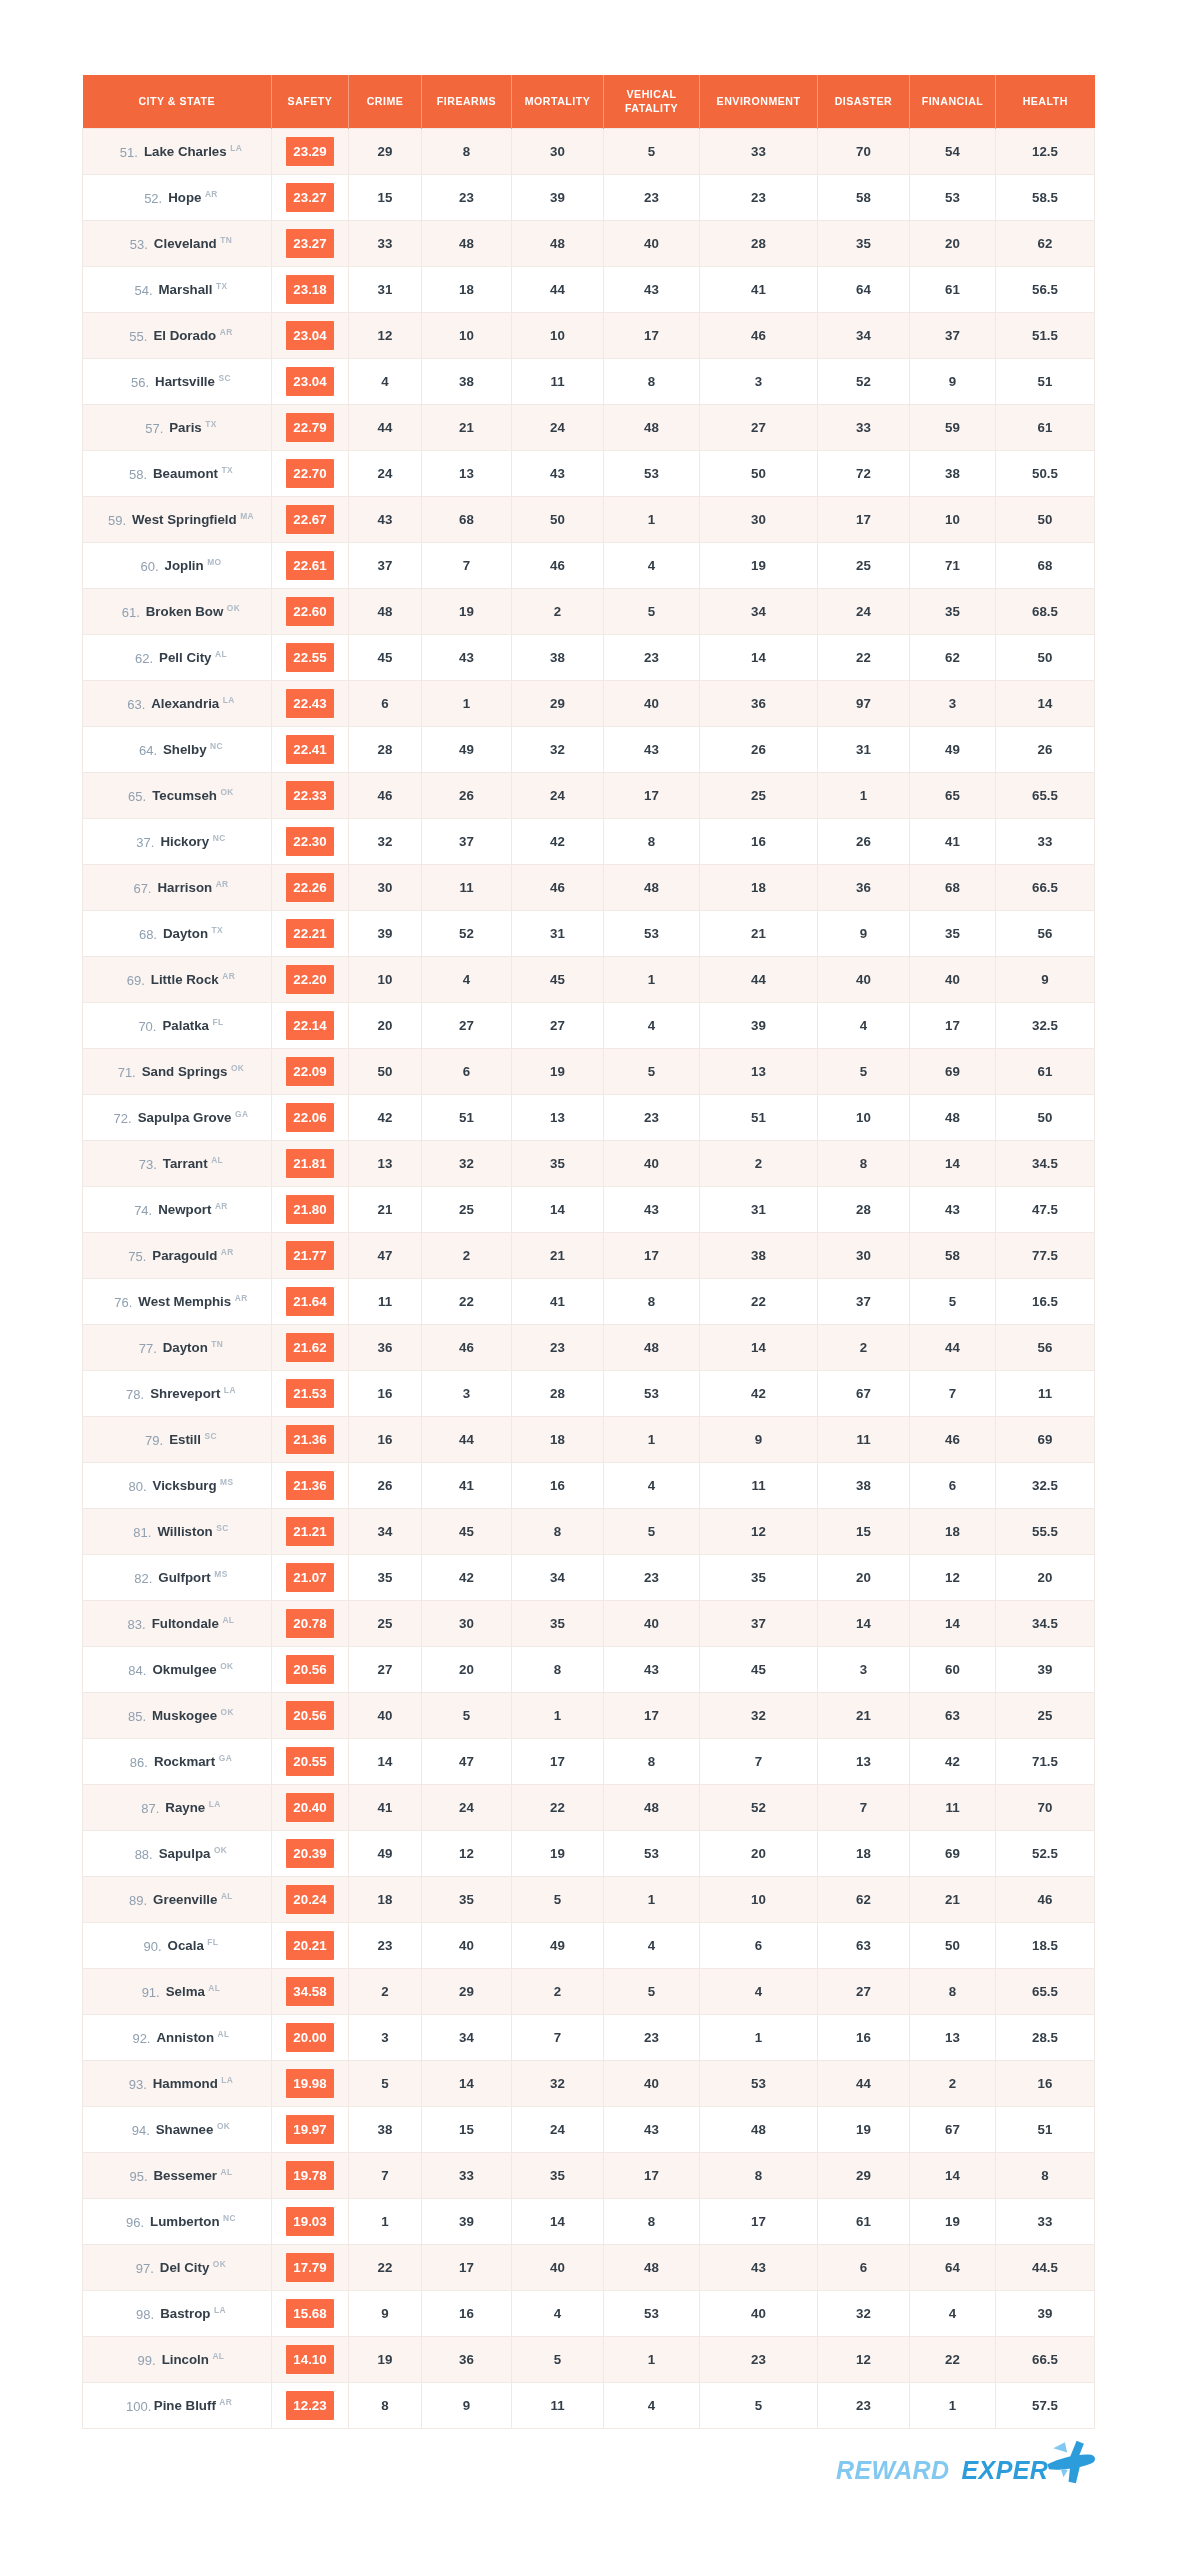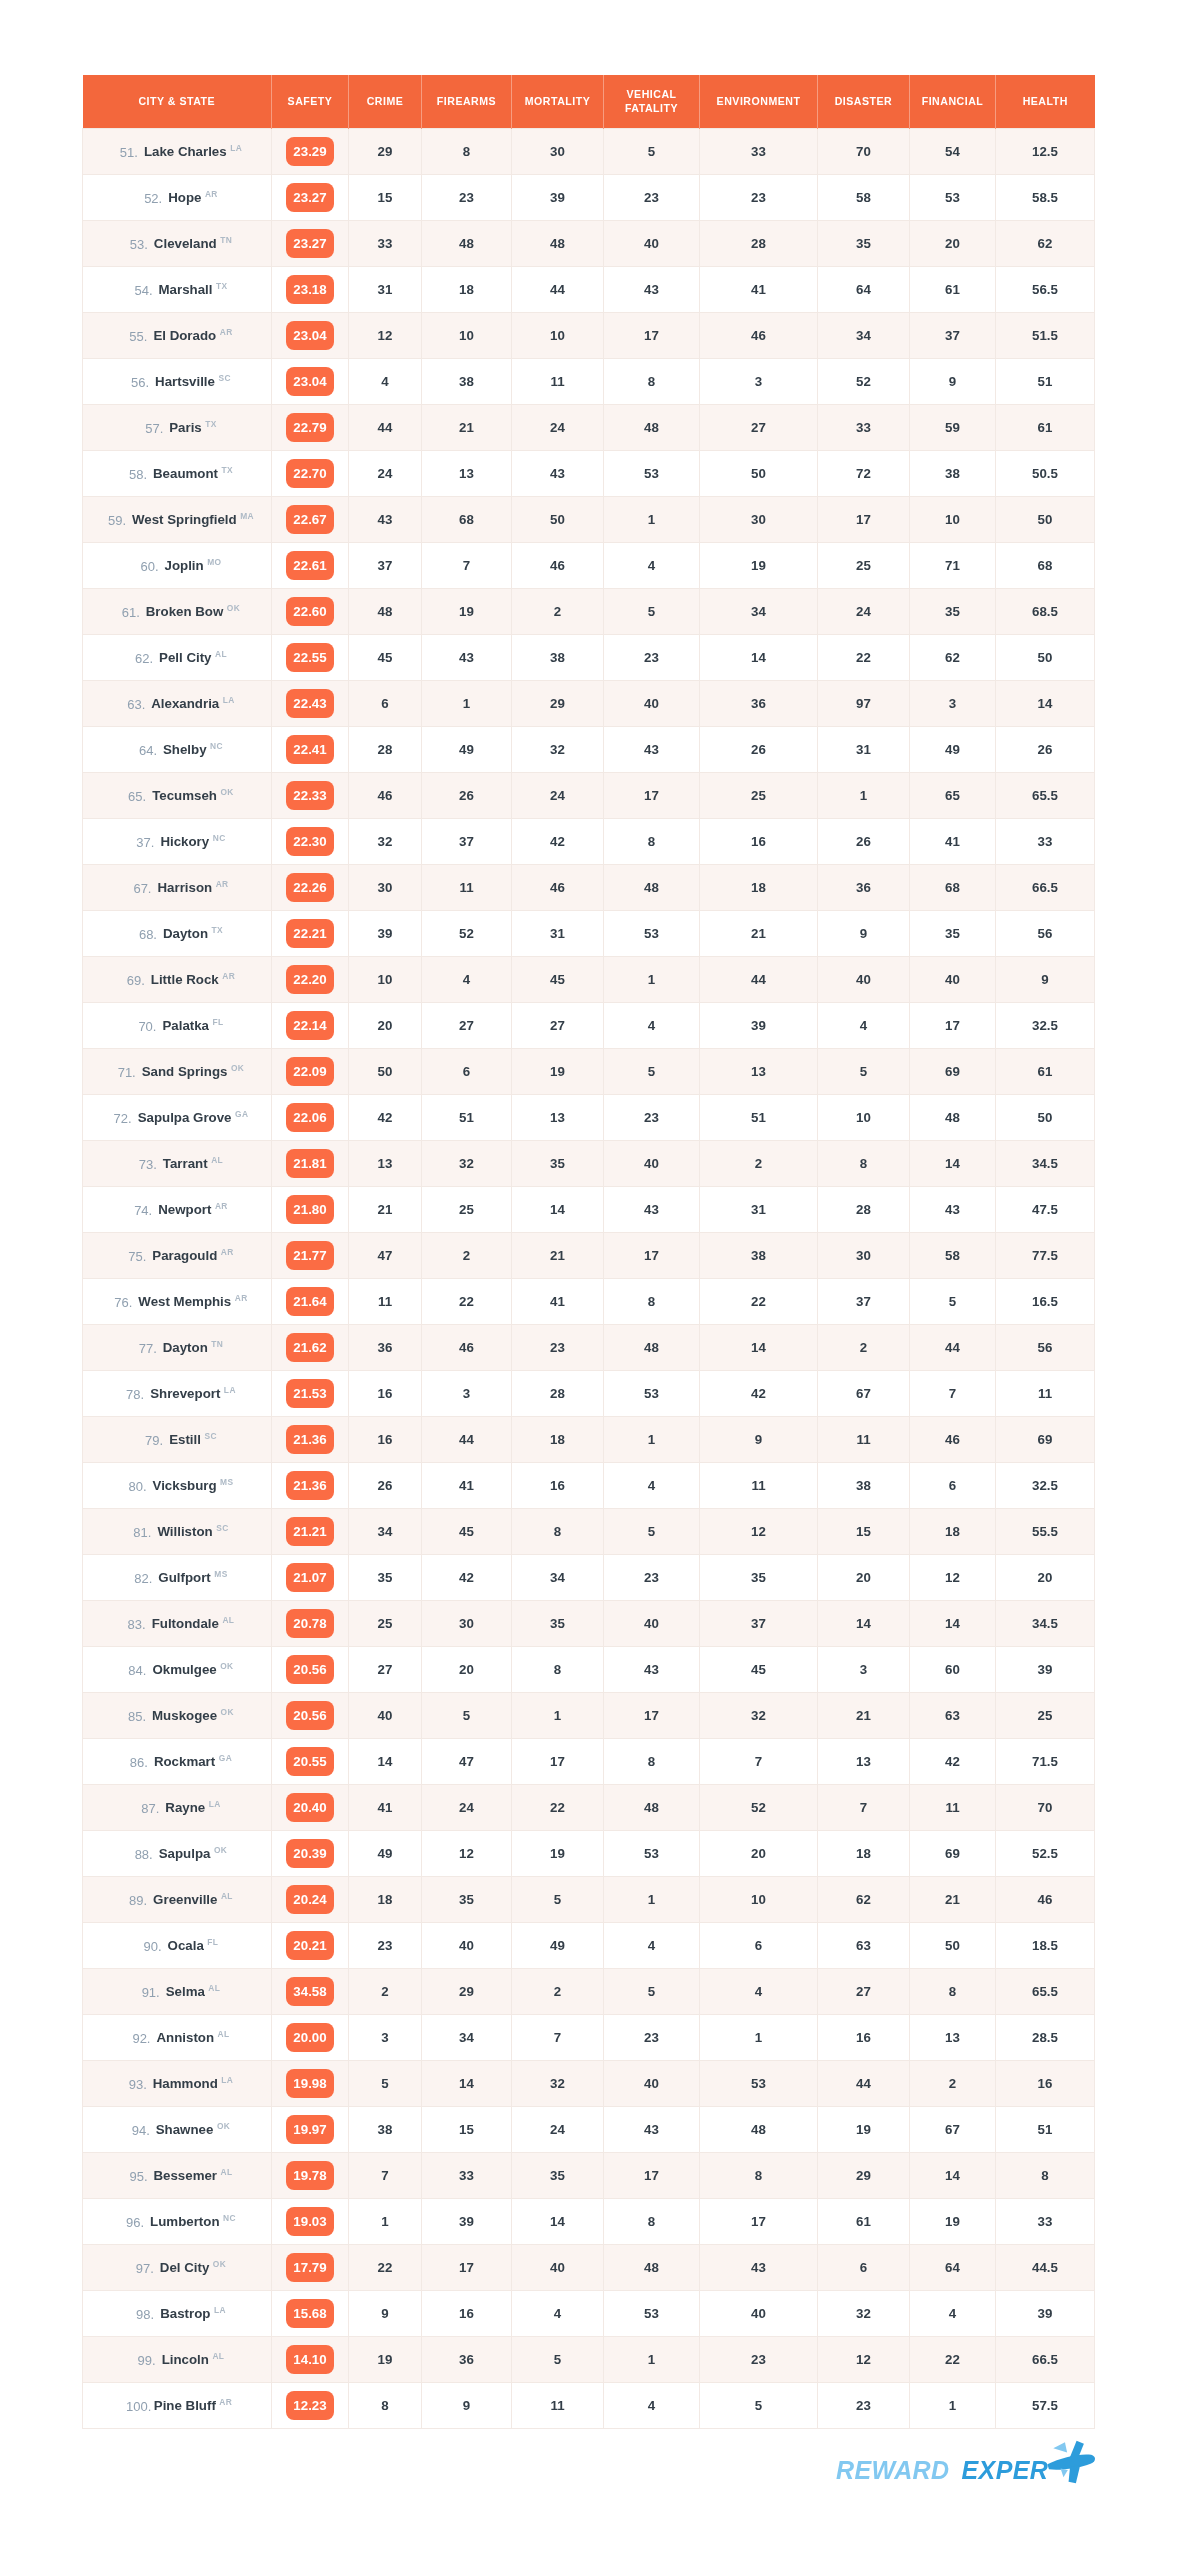--- a/index.html
+++ b/index.html
@@ -71,21 +71,21 @@
     margin-left: 3.5px;
     letter-spacing: 0.4px;
   }
   .badge {
     display: inline-block;
     width: 48px;
     height: 29px;
     line-height: 29px;
     background: var(--badge-bg, #FB6C44);
     color: #ffffff;
-    border-radius: 8px;
+    border-radius: 1px;
     font-size: 13.3px;
     font-weight: bold;
   }
   .logo {
     position: absolute;
     left: 836px; top: 2445px;
     height: 50px;
     display: flex;
     align-items: center;
     font-style: italic;

